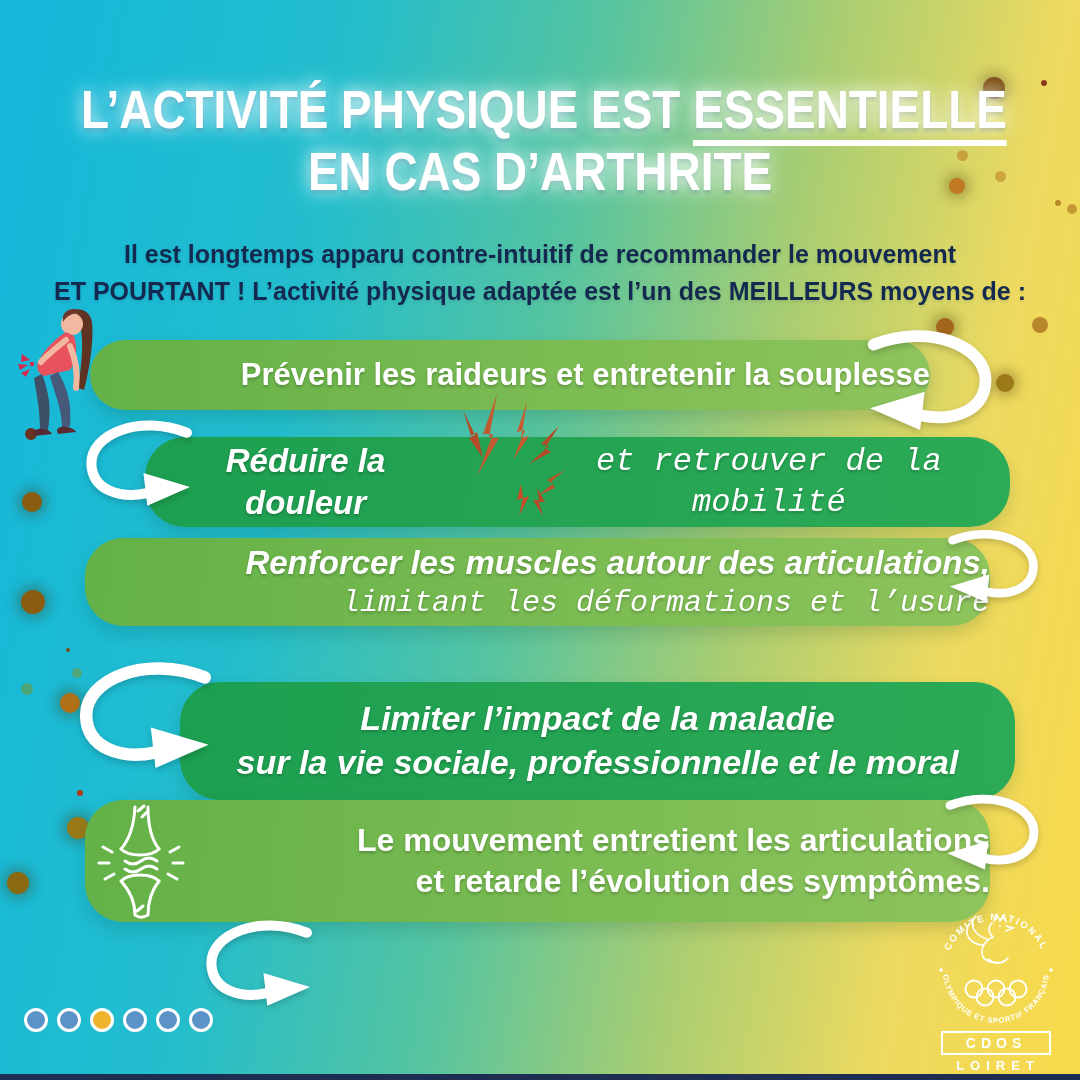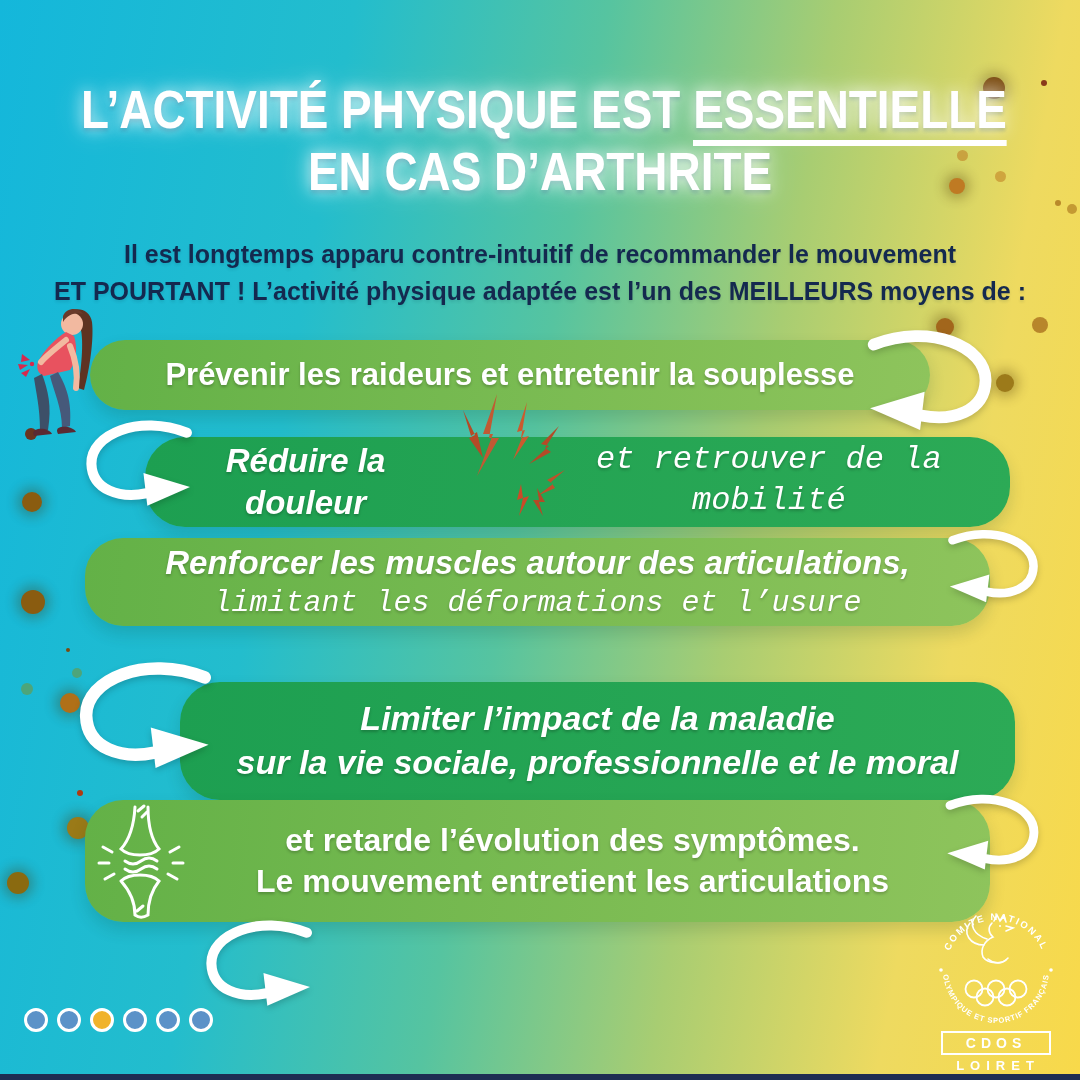--- a/index.html
+++ b/index.html
@@ -27,31 +27,31 @@
   
   .intro{
     position:absolute;top:236px;left:0;width:1080px;text-align:center;z-index:4;
     color:#14294f;font-weight:700;font-size:25px;line-height:37px;margin:0;
     text-shadow:0 2px 3px rgba(0,40,60,.12);
   }
 
   
   .banner{position:absolute;z-index:2;display:flex;flex-direction:column;justify-content:center;align-items:center;
     box-shadow:0 8px 16px rgba(15,60,40,.16);}
-  .banner.light{background:linear-gradient(95deg,#63b147 0%,#8ec45c 100%);border-radius:38px;}
+  .banner.light{background:linear-gradient(95deg,#63b147 0%,#8ec45c 100%);border-radius:38px;align-items:flex-end;}
   .banner.dark{background:linear-gradient(95deg,#1d9f51 0%,#2caa56 100%);border-radius:40px;}
   .banner p{margin:0;color:#fff;text-shadow:0 2px 3px rgba(0,0,0,.22);line-height:1.28;text-align:center;}
   .bold{font-weight:700;}
   .bold-it{font-weight:700;font-style:italic;}
   .light-it{font-weight:400;font-style:italic;font-family:Liberation Mono, monospace;}
 
   .b1{left:90px;top:340px;width:840px;height:70px;border-radius:36px;}
   .b1 p{font-size:31px;}
   .b2{left:145px;top:437px;width:865px;height:90px;}
-  .b2 .row{display:flex;align-items:flex-start;justify-content:center;width:100%;margin-left:33px;}
+  .b2 .row{display:flex;align-items:flex-end;justify-content:center;width:100%;margin-left:33px;}
   .b2 .hl{font-size:33px;}
   .b2 .rest{font-size:32px;}
   .b2 .flash-gap{display:inline-block;width:62px;height:10px;}
   .b3{left:85px;top:538px;width:905px;height:88px;}
   .b3 .l1{font-size:33px;}
   .b3 .l2{font-size:30px;}
   .b4{left:180px;top:682px;width:835px;height:118px;}
   .b4 p{font-size:34px;}
   .b5{left:85px;top:800px;width:905px;height:122px;padding-left:70px;box-sizing:border-box;}
   .b5 p{font-size:32px;}
@@ -193,22 +193,22 @@
 
   <section class="banner dark b4">
     <p class="bold-it">Limiter l’impact de la maladie</p>
     <p class="bold-it">sur la vie sociale, professionnelle et le moral</p>
   </section>
   <svg class="arrow a4">
       <use href="#curve-arrow"></use>
     </svg>
 
   <section class="banner light b5">
+    <p class="bold">Le mouvement entretient les articulations</p>
     <p class="bold">et retarde l’évolution des symptômes.</p>
-    <p class="bold">Le mouvement entretient les articulations</p>
   </section>
   <svg class="arrow a5">
       <use href="#curve-arrow"></use>
     </svg>
 
   <svg class="joint" viewBox="0 0 96 116" fill="none" stroke="#fff" stroke-width="3" stroke-linecap="round">
     <path d="M42,4 C41,22 37,36 28,46 C36,54 58,54 66,46 C58,36 55,22 55,4"></path>
     <path d="M45,8 l6,-5 M49,14 l5,-5"></path>
     <path d="M32,58 q8,6 16,0 q8,-6 16,0"></path>
     <path d="M32,66 q8,6 16,0 q8,-6 16,0"></path>

